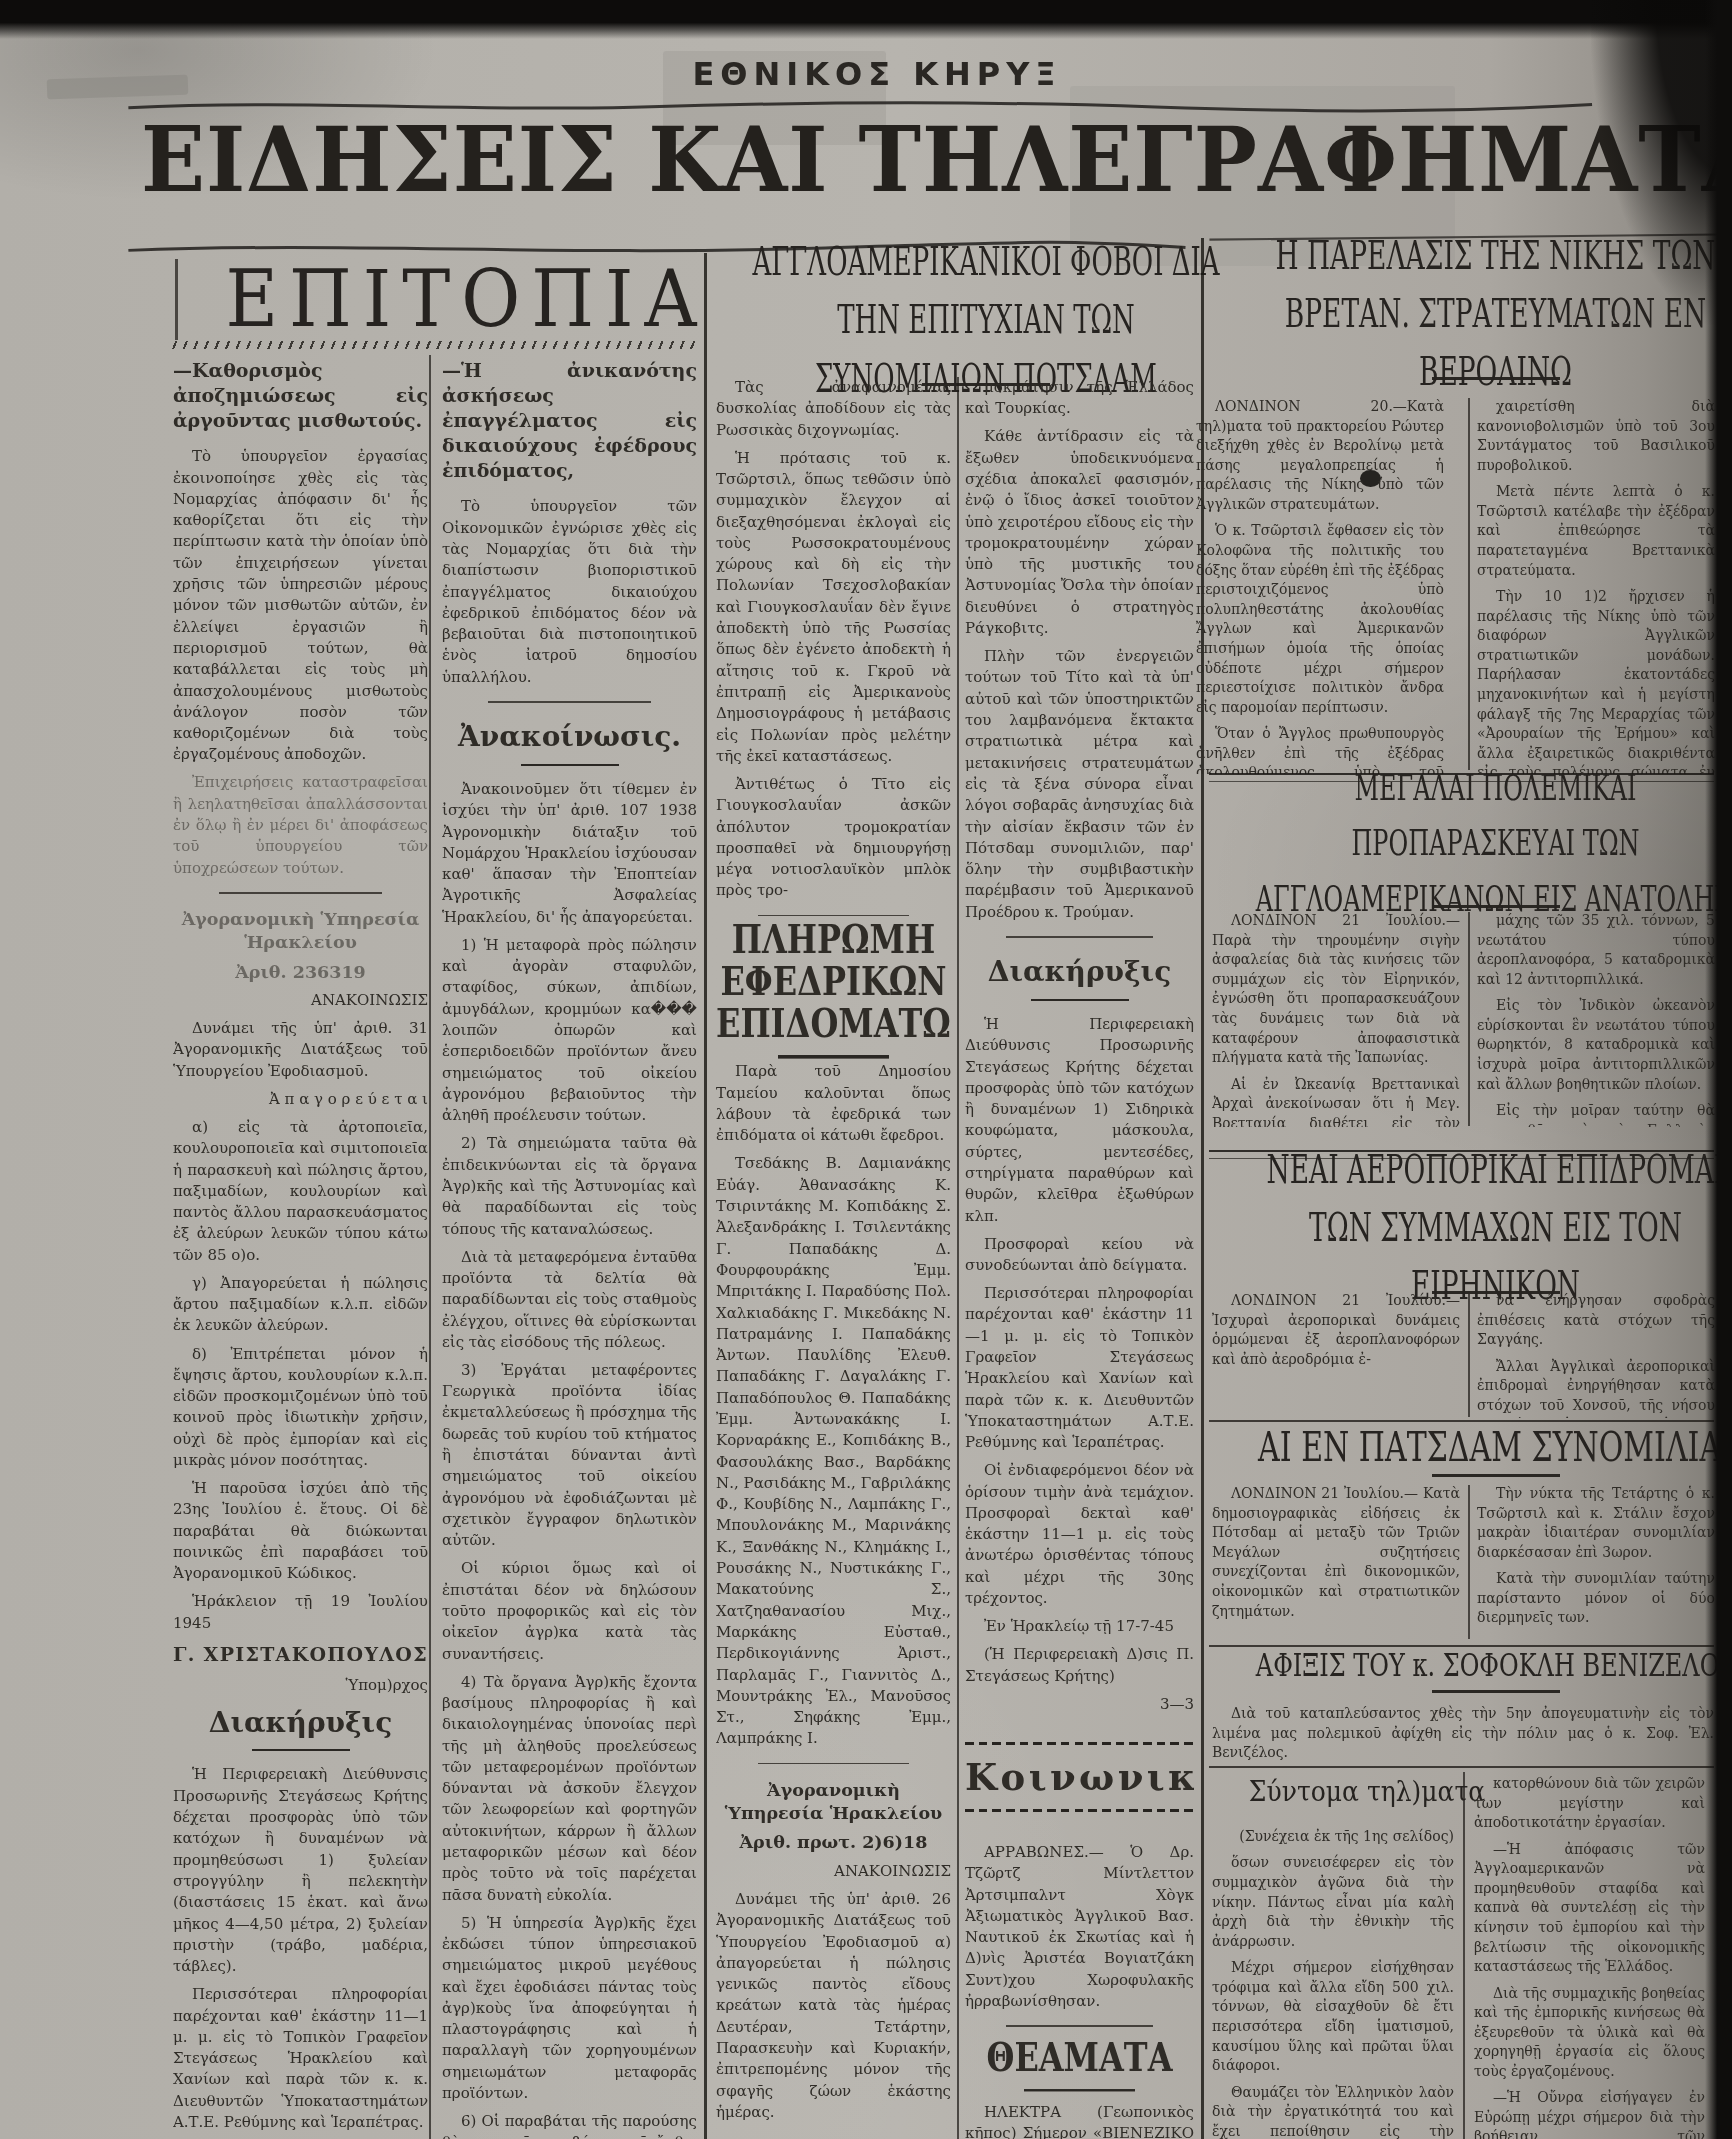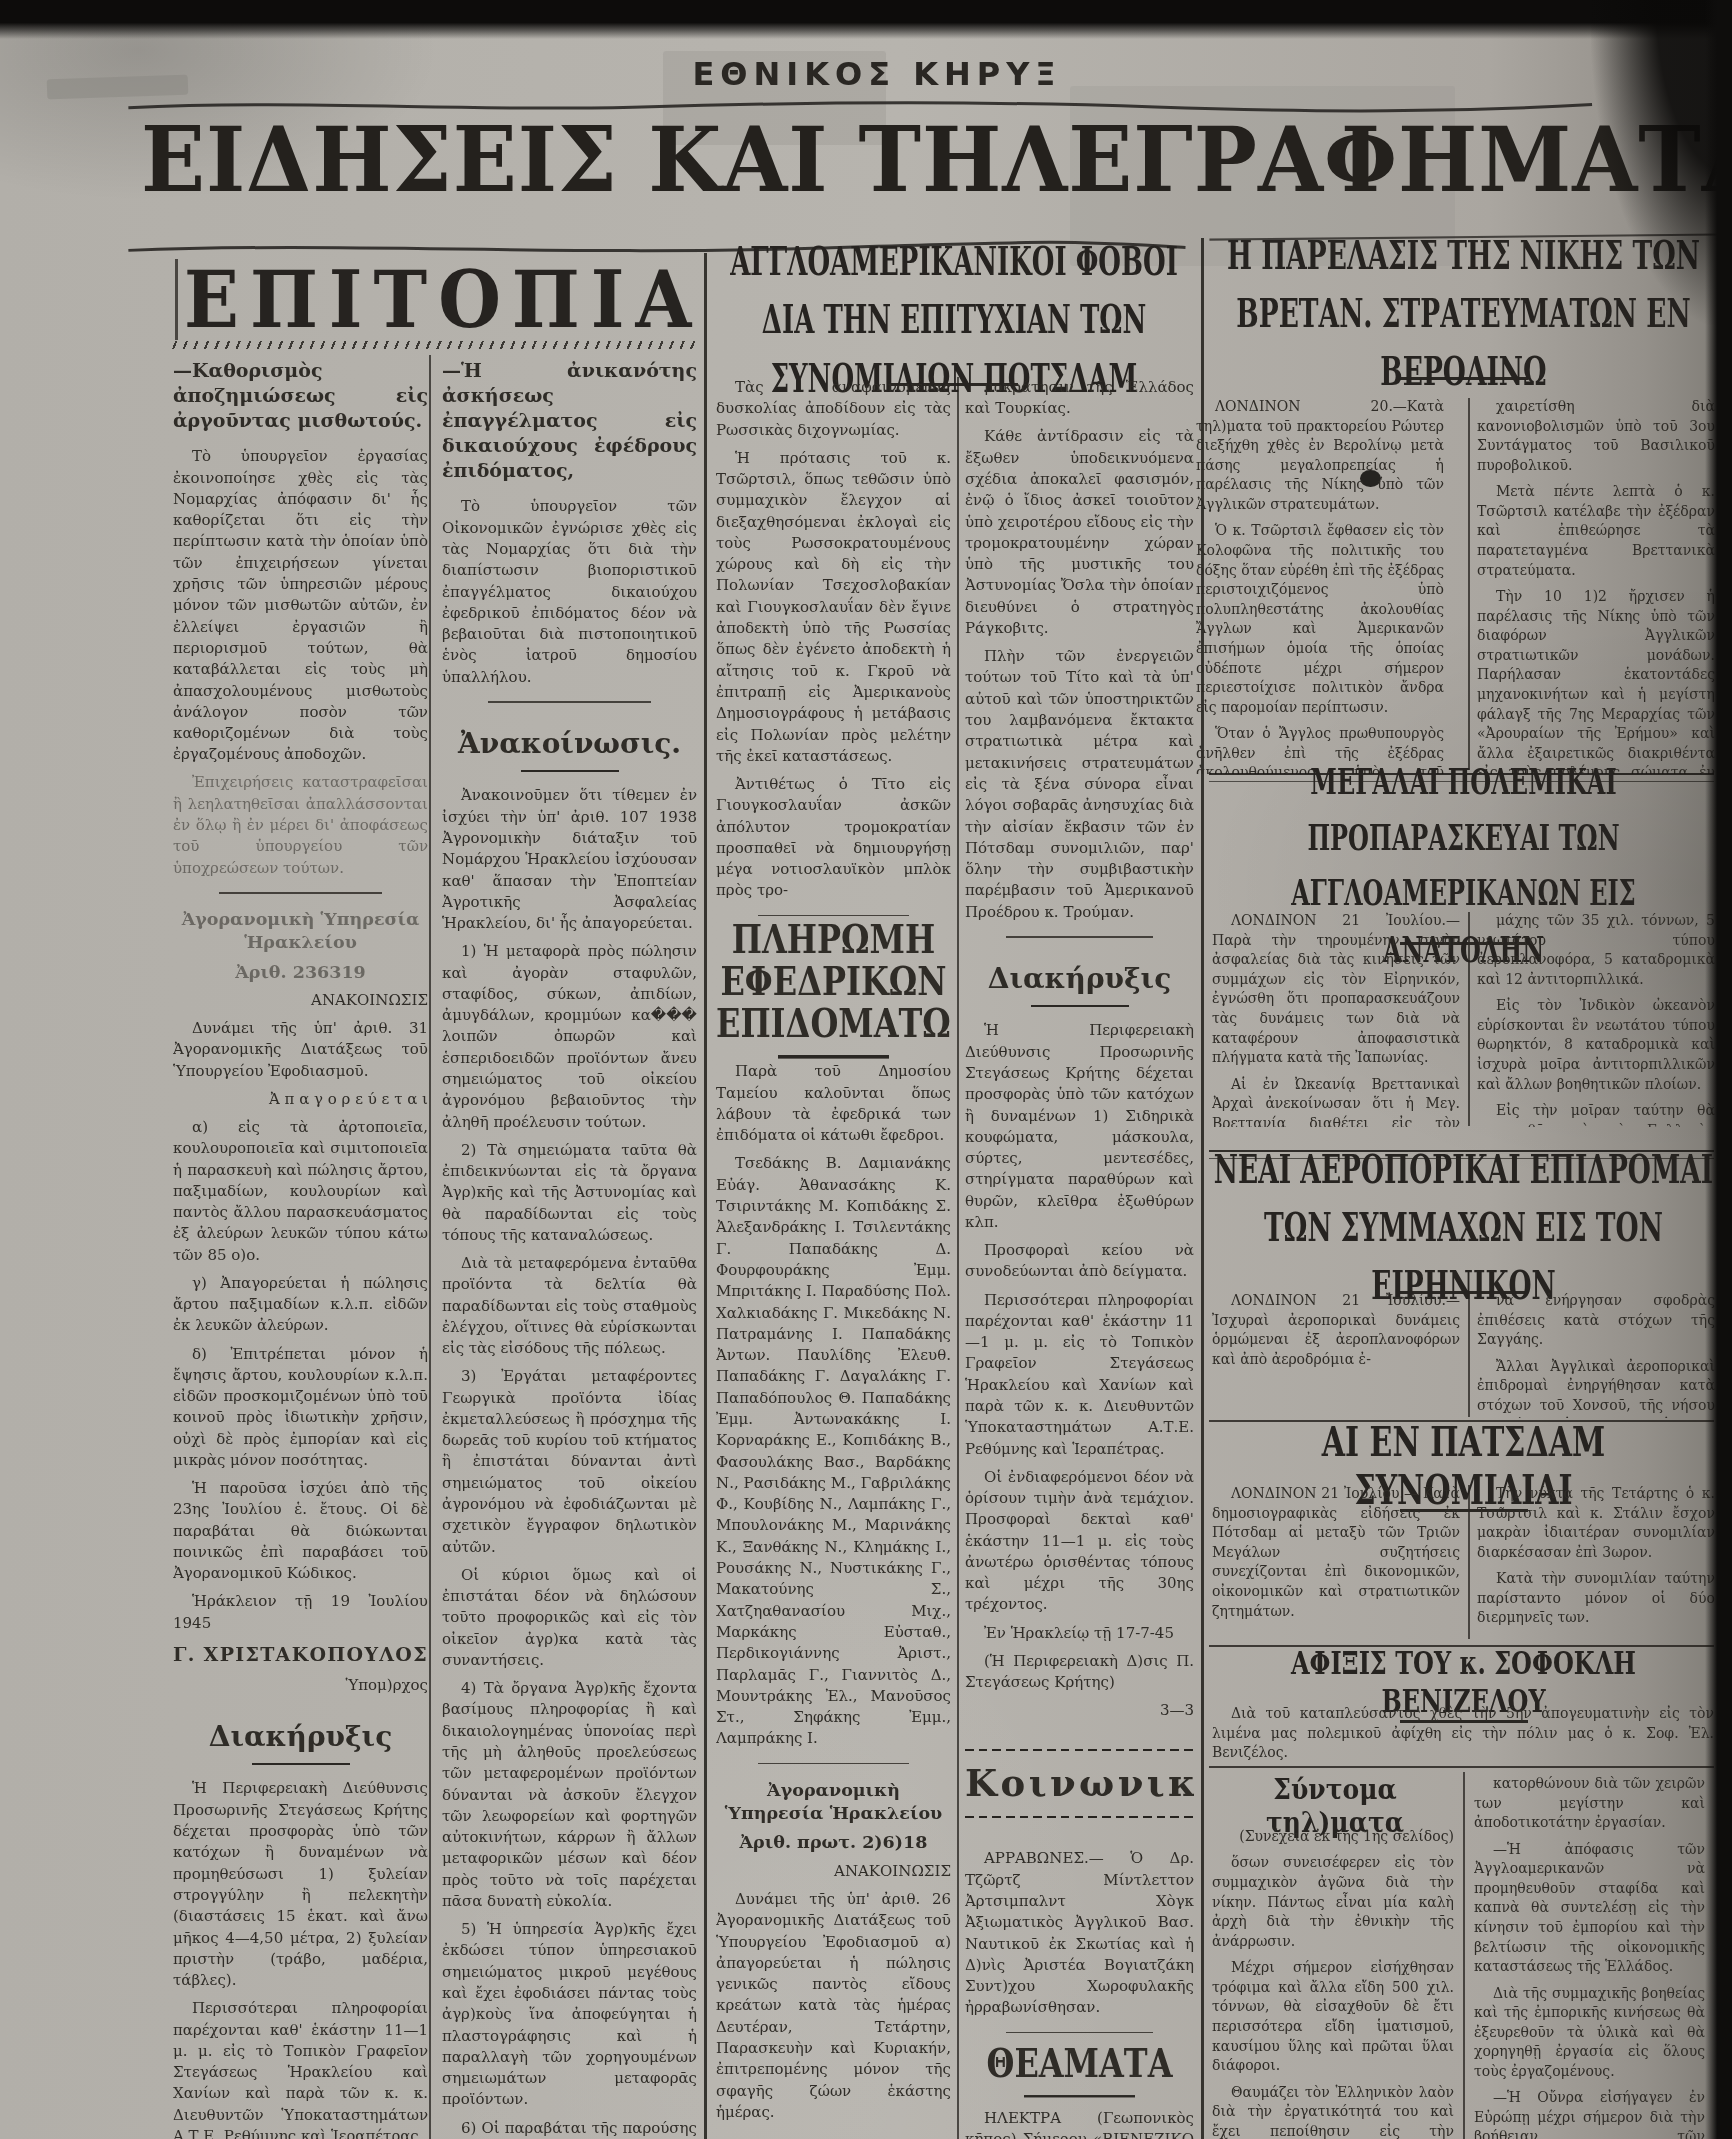--- a/index.html
+++ b/index.html
@@ -35,21 +35,21 @@
 
   
   .masthead{position:absolute;left:556px;top:55px;width:642px;text-align:center;
     font-family:"DejaVu Sans",sans-serif;font-weight:700;font-size:32px;letter-spacing:6px;
     color:#2a2723;filter:blur(0.2px);}
   .mainhl{position:absolute;left:141px;top:108px;width:1558px;text-align:center;
     font-weight:700;font-size:84px;letter-spacing:0.9px;color:#24211d;white-space:nowrap;
     filter:blur(0.3px);}
   .mainhl .sy{display:block;transform:scaleY(1.06);transform-origin:50% 20%;}
 
-  .hl{position:absolute;text-align:center;font-weight:700;color:#262320;filter:blur(0.2px);}
+  .hl{position:absolute;text-align:center;font-weight:400;color:#262320;filter:blur(0.2px);margin-left:32px;}
   .hl .sy{display:block;transform-origin:50% 38%;}
   .hl-epitopia{left:184px;top:256px;width:501px;font-size:72px;letter-spacing:11px;}
   .hl-epitopia .sy{transform:scaleY(1.08);}
   .hl-mid{left:711px;top:255px;width:486px;font-size:26px;line-height:1.5;}
   .hl-mid .sy{transform:scaleY(1.5);}
   .hl-parade{left:1209px;top:247px;width:509px;font-size:26.5px;line-height:1.5;}
   .hl-parade .sy{transform:scaleY(1.45);}
   .hl-meg{left:1209px;top:782px;width:509px;font-size:24px;line-height:1.55;}
   .hl-meg .sy{transform:scaleY(1.5);}
   .hl-neai{left:1209px;top:1161px;width:509px;font-size:26.5px;line-height:1.5;}
@@ -65,21 +65,21 @@
   
   .col{position:absolute;overflow:hidden;text-align:justify;font-size:15px;line-height:1.42;
        filter:blur(0.1px);}
   .col-sm{font-size:14px;line-height:1.4;}
   .it{margin:0 0 6.8px;}
   .it.p{text-indent:19px;}
   .it.pc{text-align:right;text-indent:0;}
   .it.lead{font-weight:700;font-size:19px;line-height:1.32;text-indent:0;margin-bottom:13px;}
   .it.center-bold{text-align:center;font-weight:700;font-size:17.5px;text-indent:0;line-height:1.3;}
   .it.sig{font-weight:700;font-size:19px;letter-spacing:1.3px;text-indent:0;}
-  .it.head{font-weight:700;font-size:28px;text-align:center;text-indent:0;margin:21px 0 13px;}
+  .it.head{font-weight:700;font-size:28px;text-align:center;text-indent:0;margin:7px 0 13px;}
   .it.head::after{content:"";display:block;width:98px;height:2.1px;background:#2a2723;margin:6.8px auto 0;}
   .it.head2{font-weight:700;font-size:32px;line-height:1.1;text-align:center;text-indent:0;
             margin:11px 0 14.6px;transform:scaleY(1.2);transform-origin:50% 50%;}
   .it.head2::after{content:"";display:block;width:111px;height:2.6px;background:#2a2723;margin:7.7px auto 0;}
   .it.head-k{font-weight:700;font-size:37px;letter-spacing:3.4px;text-align:center;text-indent:0;
              padding:11px 0;margin:10.3px 0 13px;}
   .it.head-k::before,.it.head-k::after{content:"";display:block;height:2.6px;margin:6px 0;
     background:repeating-linear-gradient(90deg,#26231f 0 8.6px,transparent 8.6px 13.7px);}
   .it.rule{height:1.7px;background:rgba(40,36,31,.8);width:64%;margin:13px auto 14.6px;}
   .it.faint{opacity:.55;}

